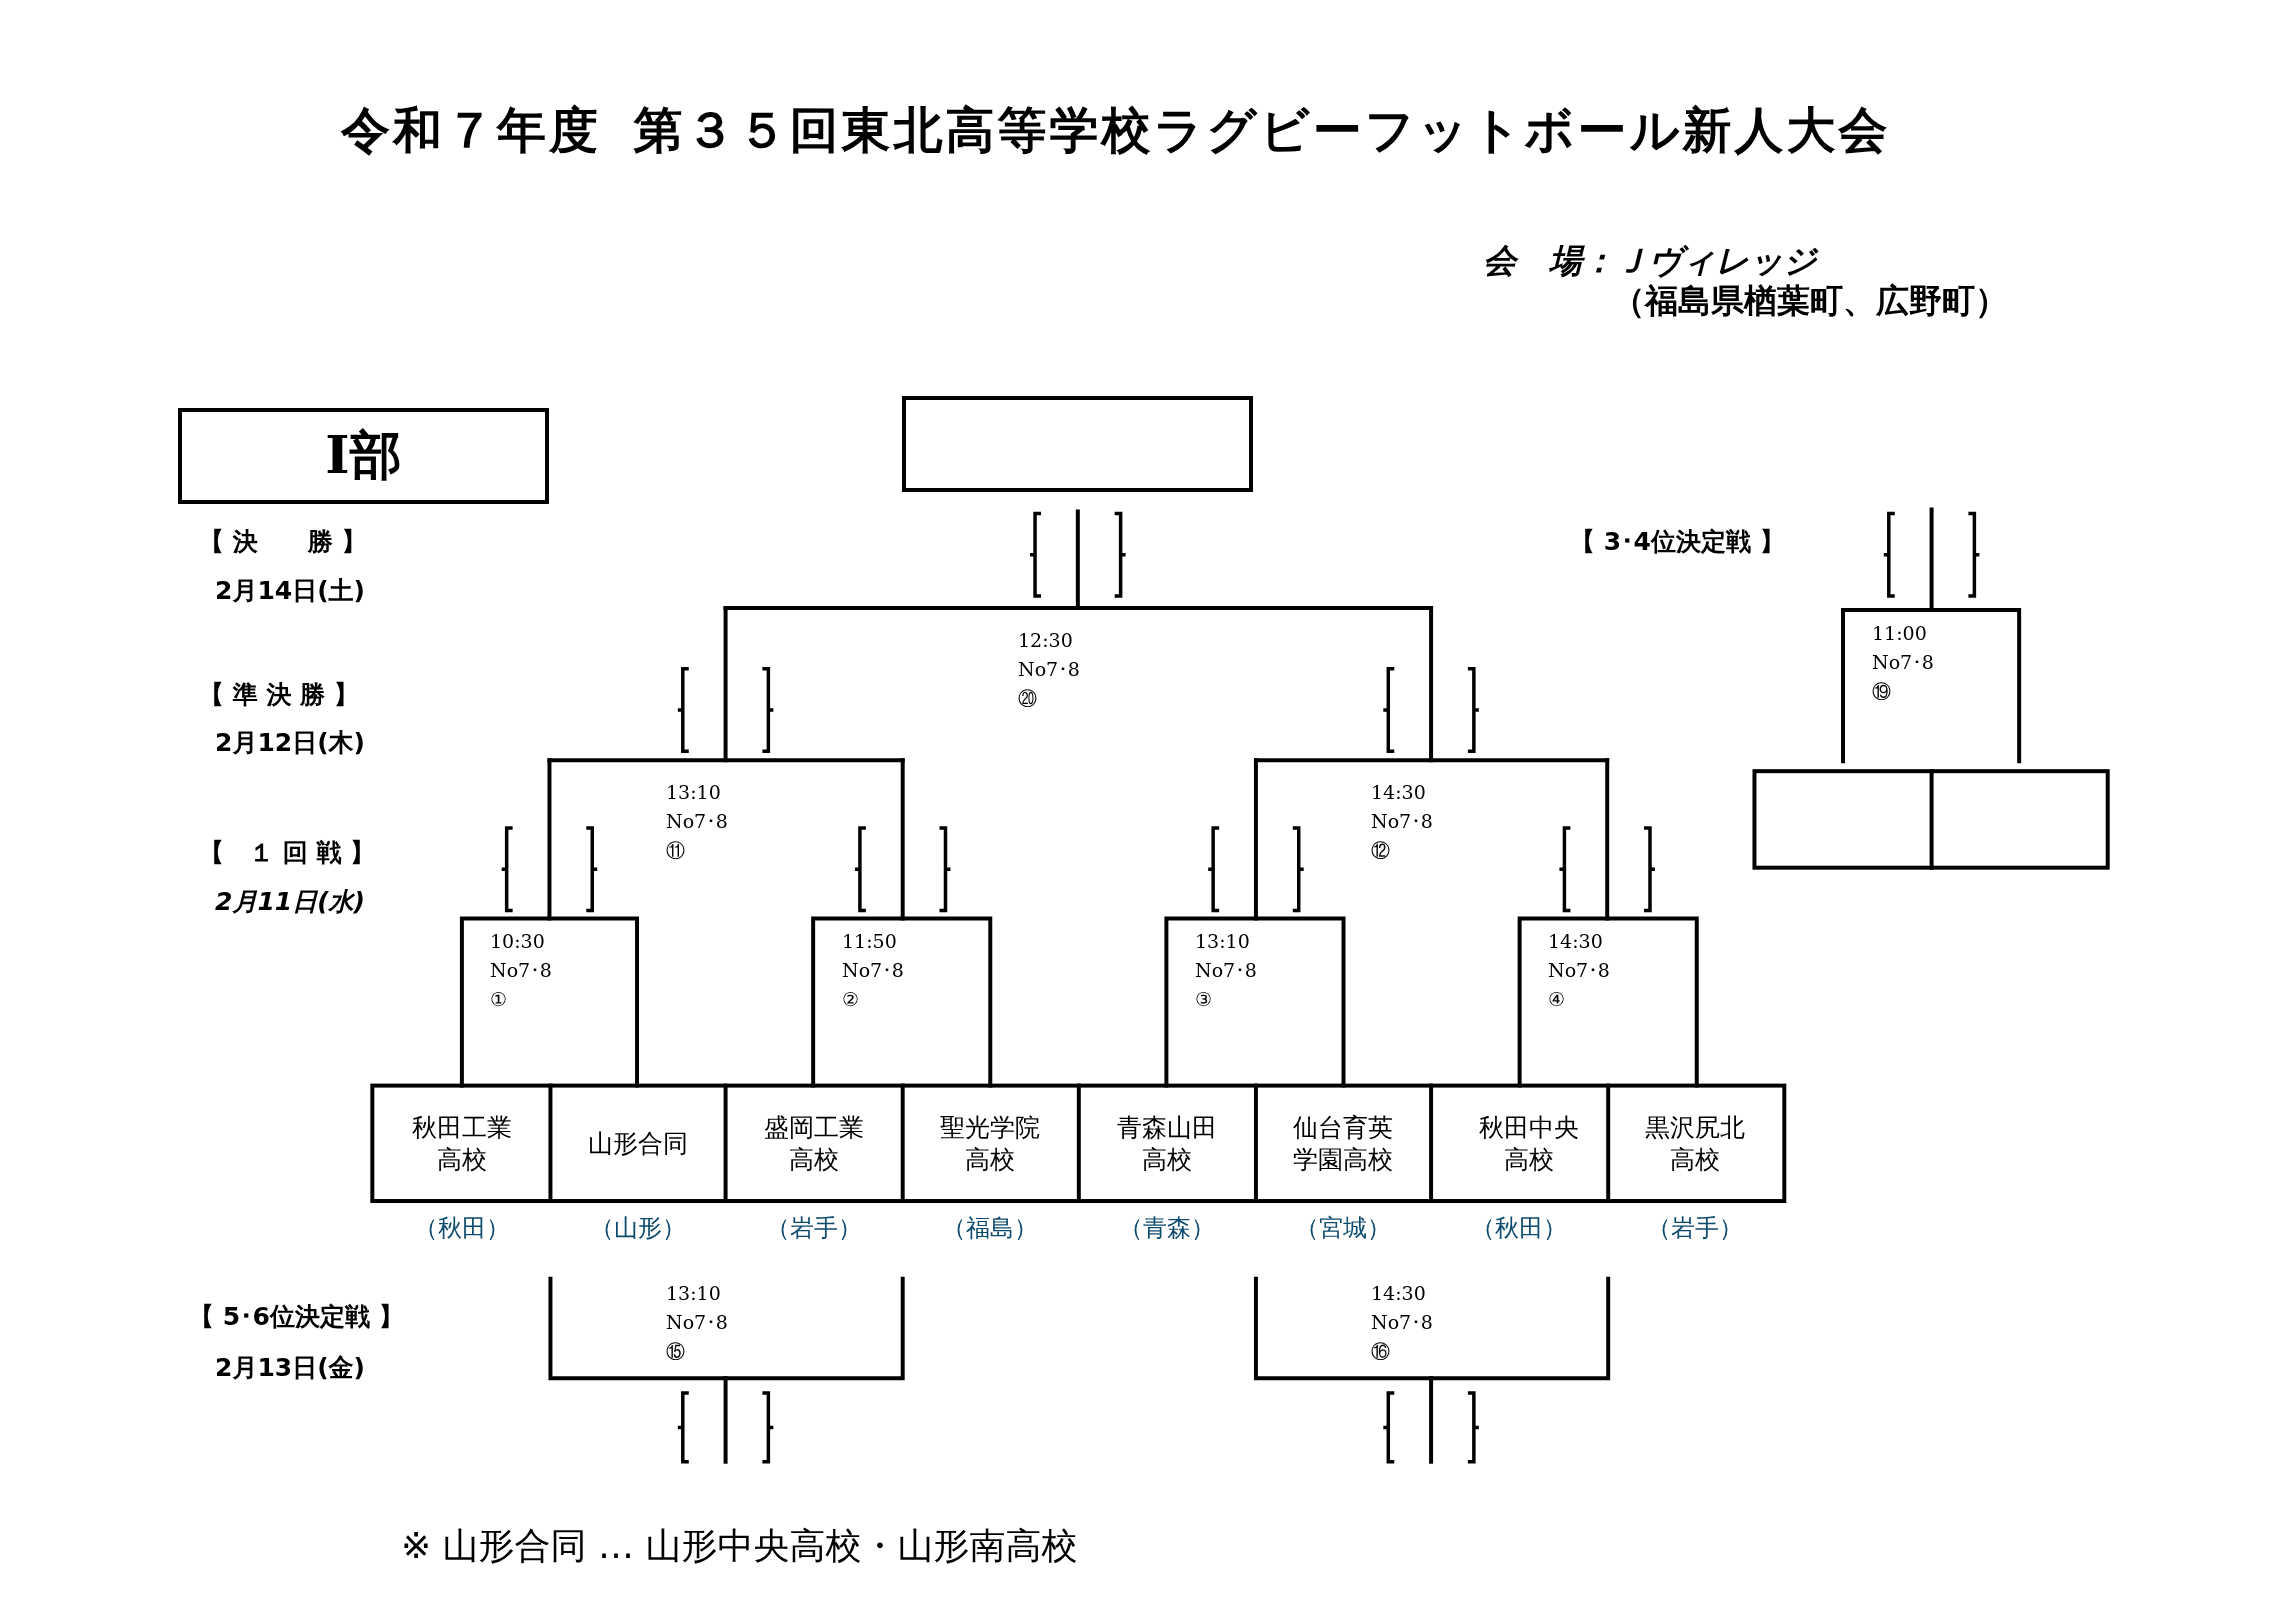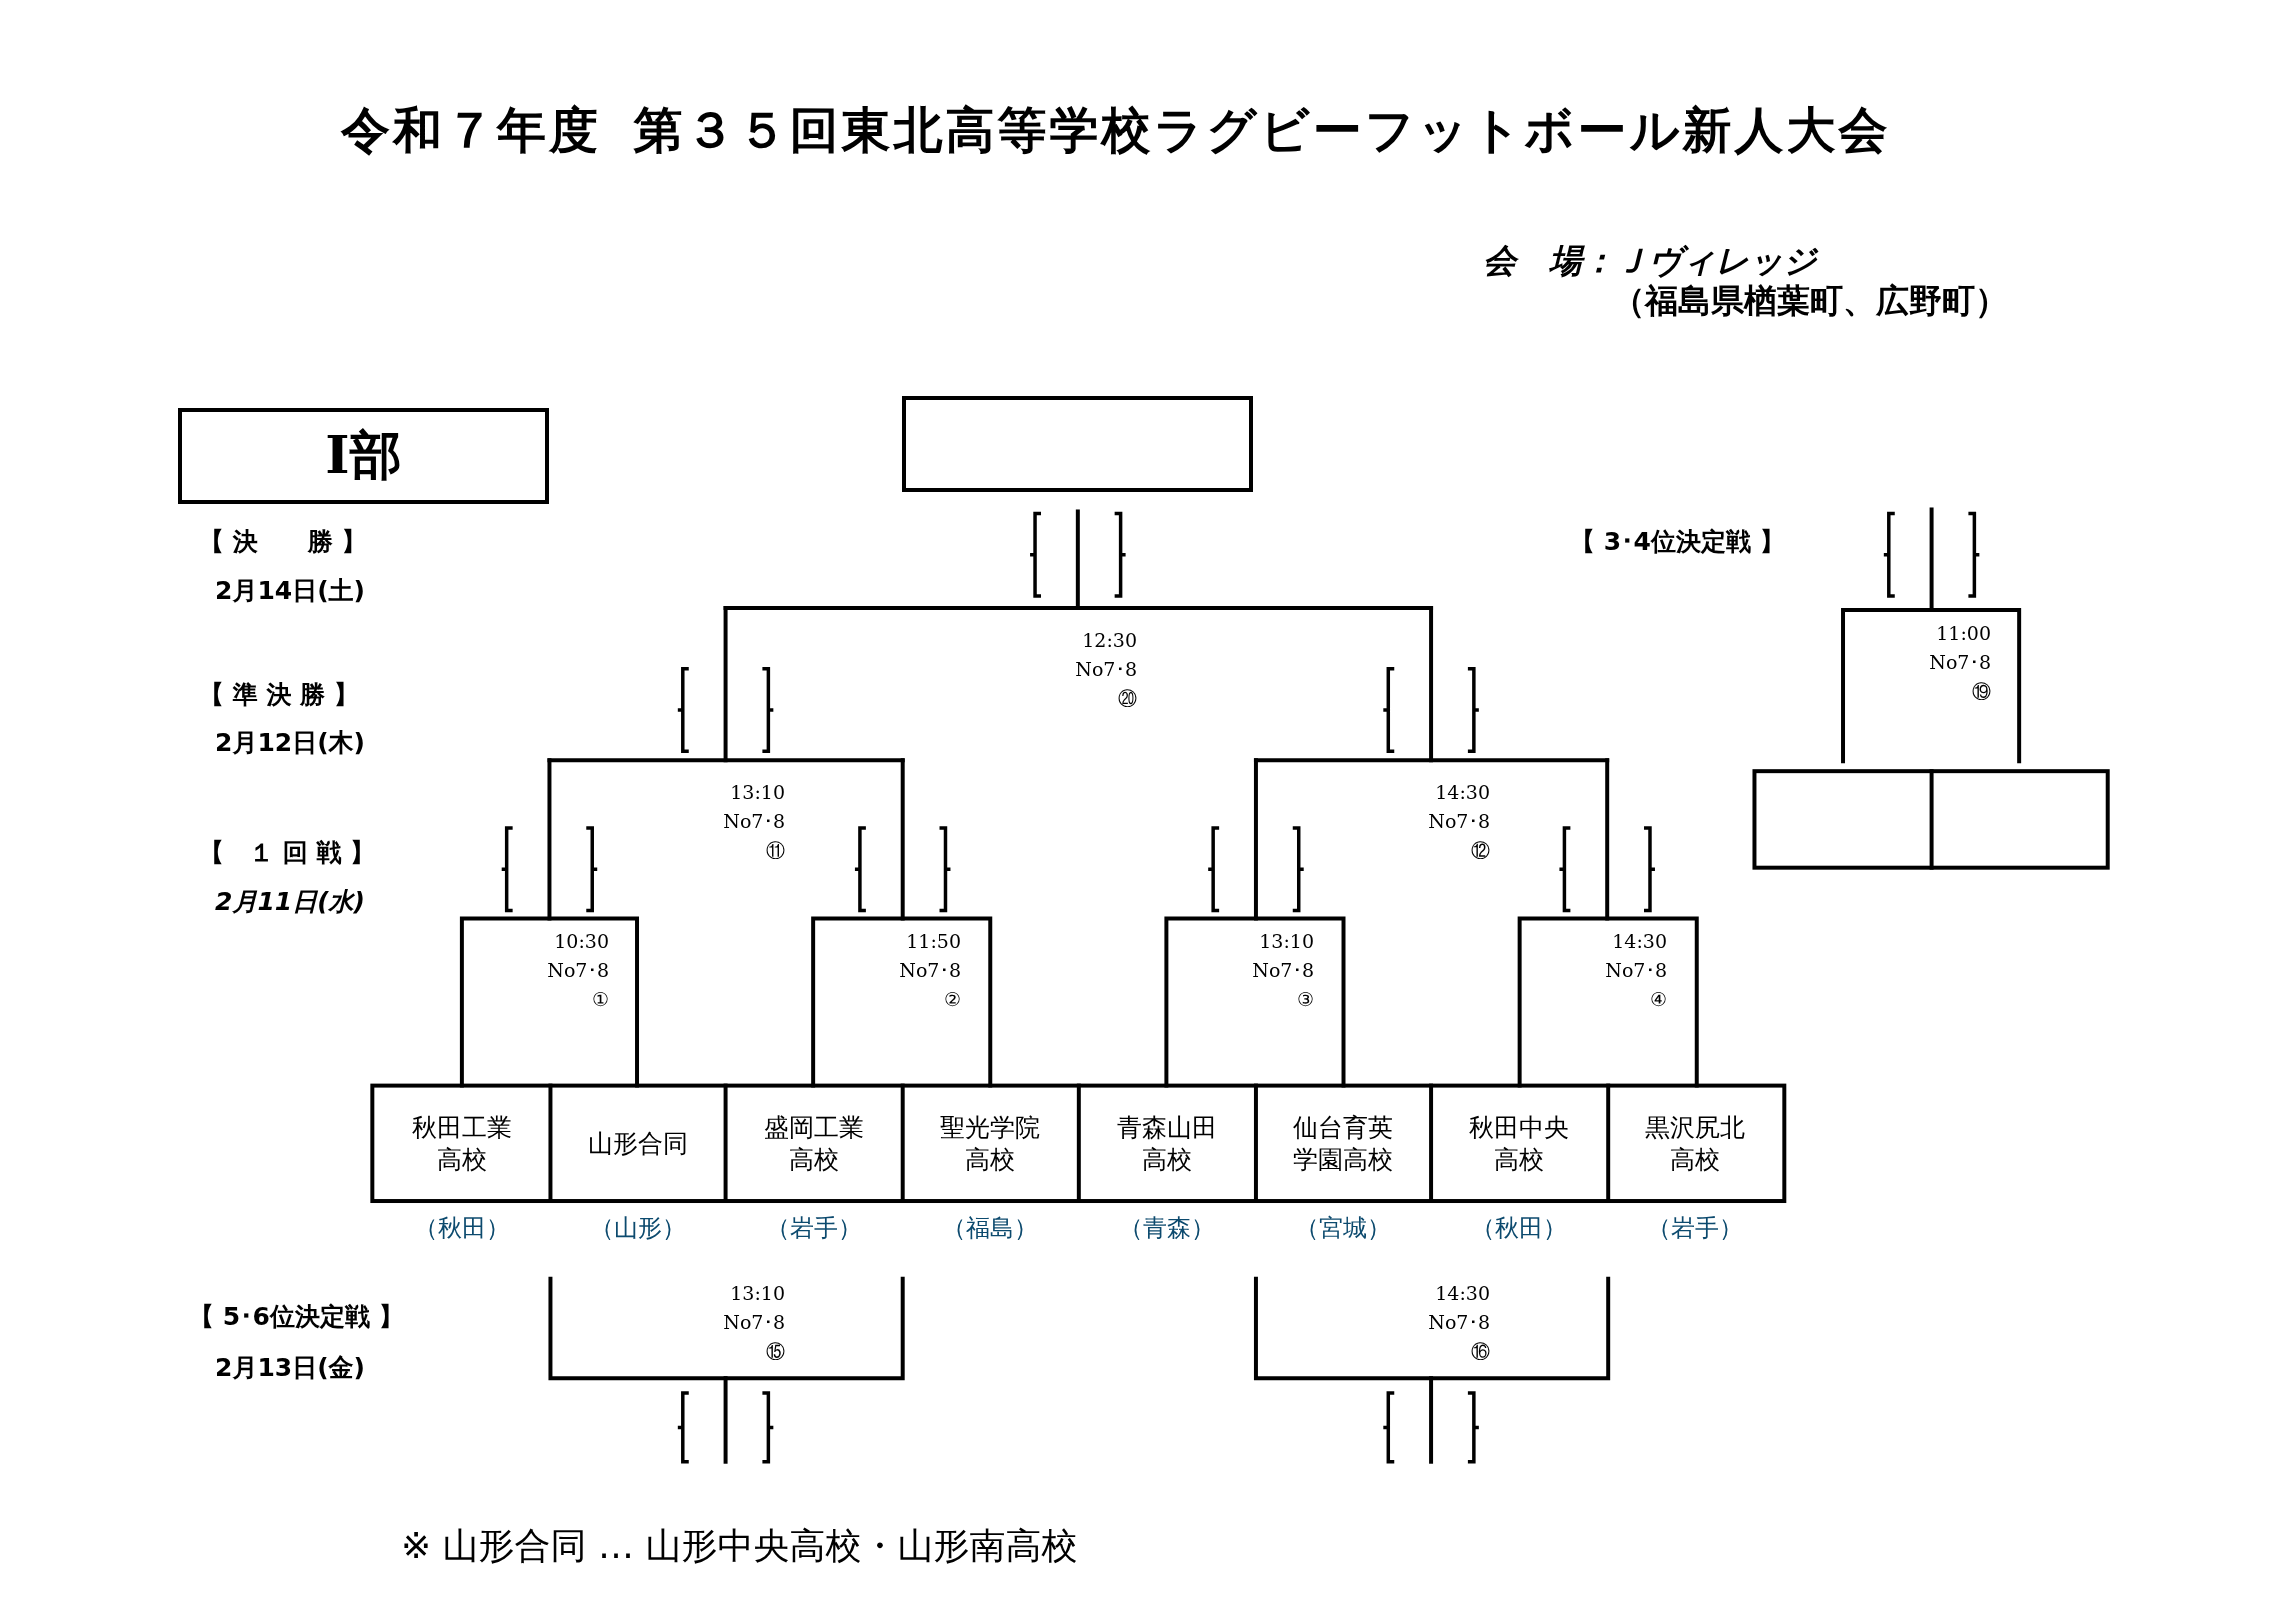--- a/index.html
+++ b/index.html
@@ -8,21 +8,21 @@
   .title { left: 341px; top: 98px; font-family: Liberation Mono, monospace; font-weight: bold; font-size: 49px; letter-spacing: 3px; }
   .venue { font-family: "DejaVu Sans", sans-serif; font-weight: bold; font-size: 33px; }
   .venue1 { left: 1483px; top: 239px; font-style: italic; }
   .venue2 { left: 1612px; top: 279px; }
   .division { left: 178px; top: 408px; width: 371px; height: 96px; box-sizing: border-box; border: 4px solid #000;
               display: flex; align-items: center; justify-content: center;
               font-family: "DejaVu Serif", serif; font-weight: bold; font-size: 52px; }
   .champ { left: 902px; top: 396px; width: 351px; height: 96px; box-sizing: border-box; border: 4px solid #000; }
   .round-label { font-family: "DejaVu Sans", sans-serif; font-weight: bold; font-size: 25px; }
   .round-date { font-family: "DejaVu Sans", sans-serif; font-weight: bold; font-size: 25px; }
-  .match { font-family: "DejaVu Serif", serif; font-size: 19px; text-align: right; width: 119px; line-height: 29px; }
+  .match { font-family: "DejaVu Serif", serif; font-size: 19px; text-align: left; width: 119px; line-height: 29px; }
   .team-cell { position: absolute; top: 1086px; height: 115px; width: 176px; display: flex; align-items: center; justify-content: center;
                text-align: center; font-family: "DejaVu Sans", sans-serif; font-size: 25px; line-height: 32px; white-space: pre-line; }
   .pref { position: absolute; top: 1212px; width: 176px; text-align: center; font-family: "DejaVu Serif", serif; font-size: 24px; color: #0c4a6e; }
   .footnote { left: 401px; top: 1522px; font-family: "DejaVu Sans", sans-serif; font-size: 36px; }
   svg#lines { position: absolute; left: 0; top: 0; }
   .result-cell { position: absolute; top: 771px; height: 97px; width: 177px; }
 </style>
 </head>
 <body>
 
@@ -161,21 +161,21 @@
 高校</div>
 <div class="team-cell" style="left:550px;">山形合同</div>
 <div class="team-cell" style="left:726px;">盛岡工業
 高校</div>
 <div class="team-cell" style="left:902px;">聖光学院
 高校</div>
 <div class="team-cell" style="left:1079px;">青森山田
 高校</div>
 <div class="team-cell" style="left:1255px;">仙台育英
 学園高校</div>
-<div class="team-cell" style="left:1431px;">秋田中央
+<div class="team-cell" style="left:1431px;padding-left:10px;">秋田中央
 高校</div>
 <div class="team-cell" style="left:1607px;">黒沢尻北
 高校</div>
 
 <div class="pref" style="left:374px;">（秋田）</div>
 <div class="pref" style="left:550px;">（山形）</div>
 <div class="pref" style="left:726px;">（岩手）</div>
 <div class="pref" style="left:902px;">（福島）</div>
 <div class="pref" style="left:1079px;">（青森）</div>
 <div class="pref" style="left:1255px;">（宮城）</div>

